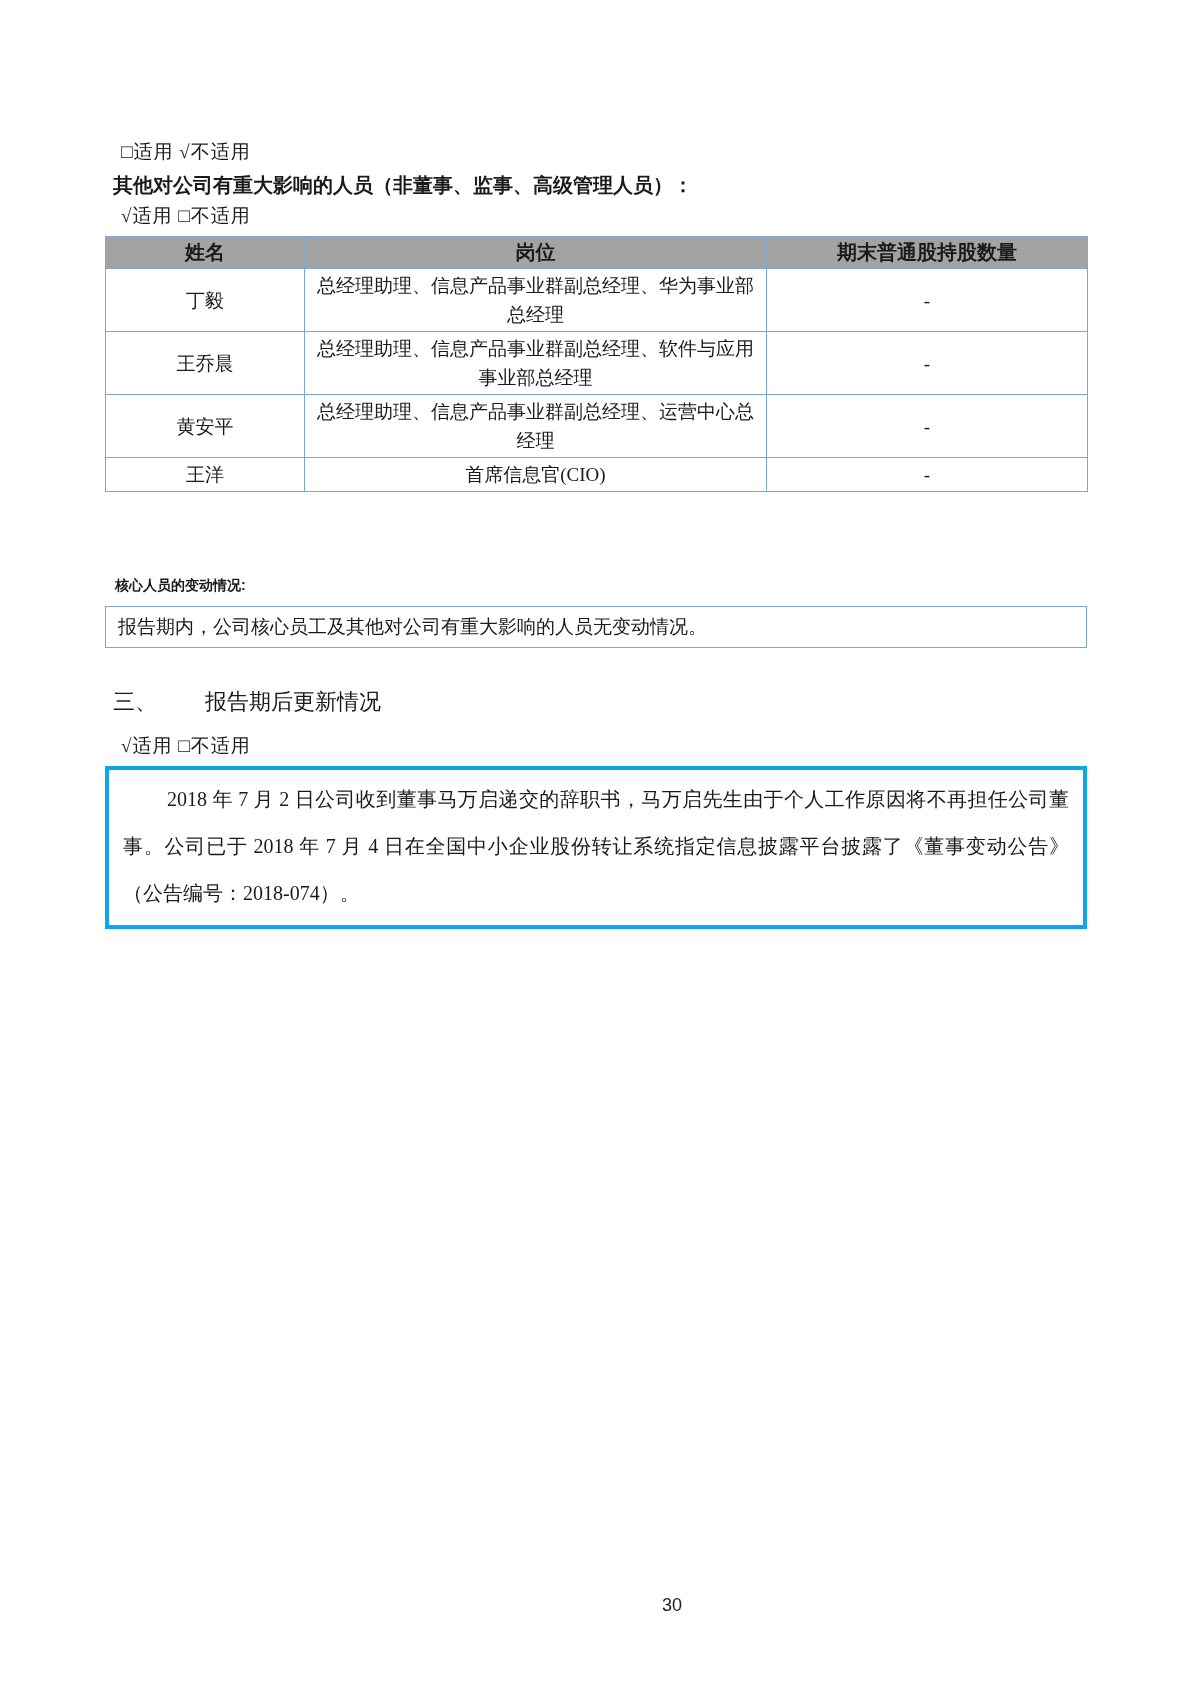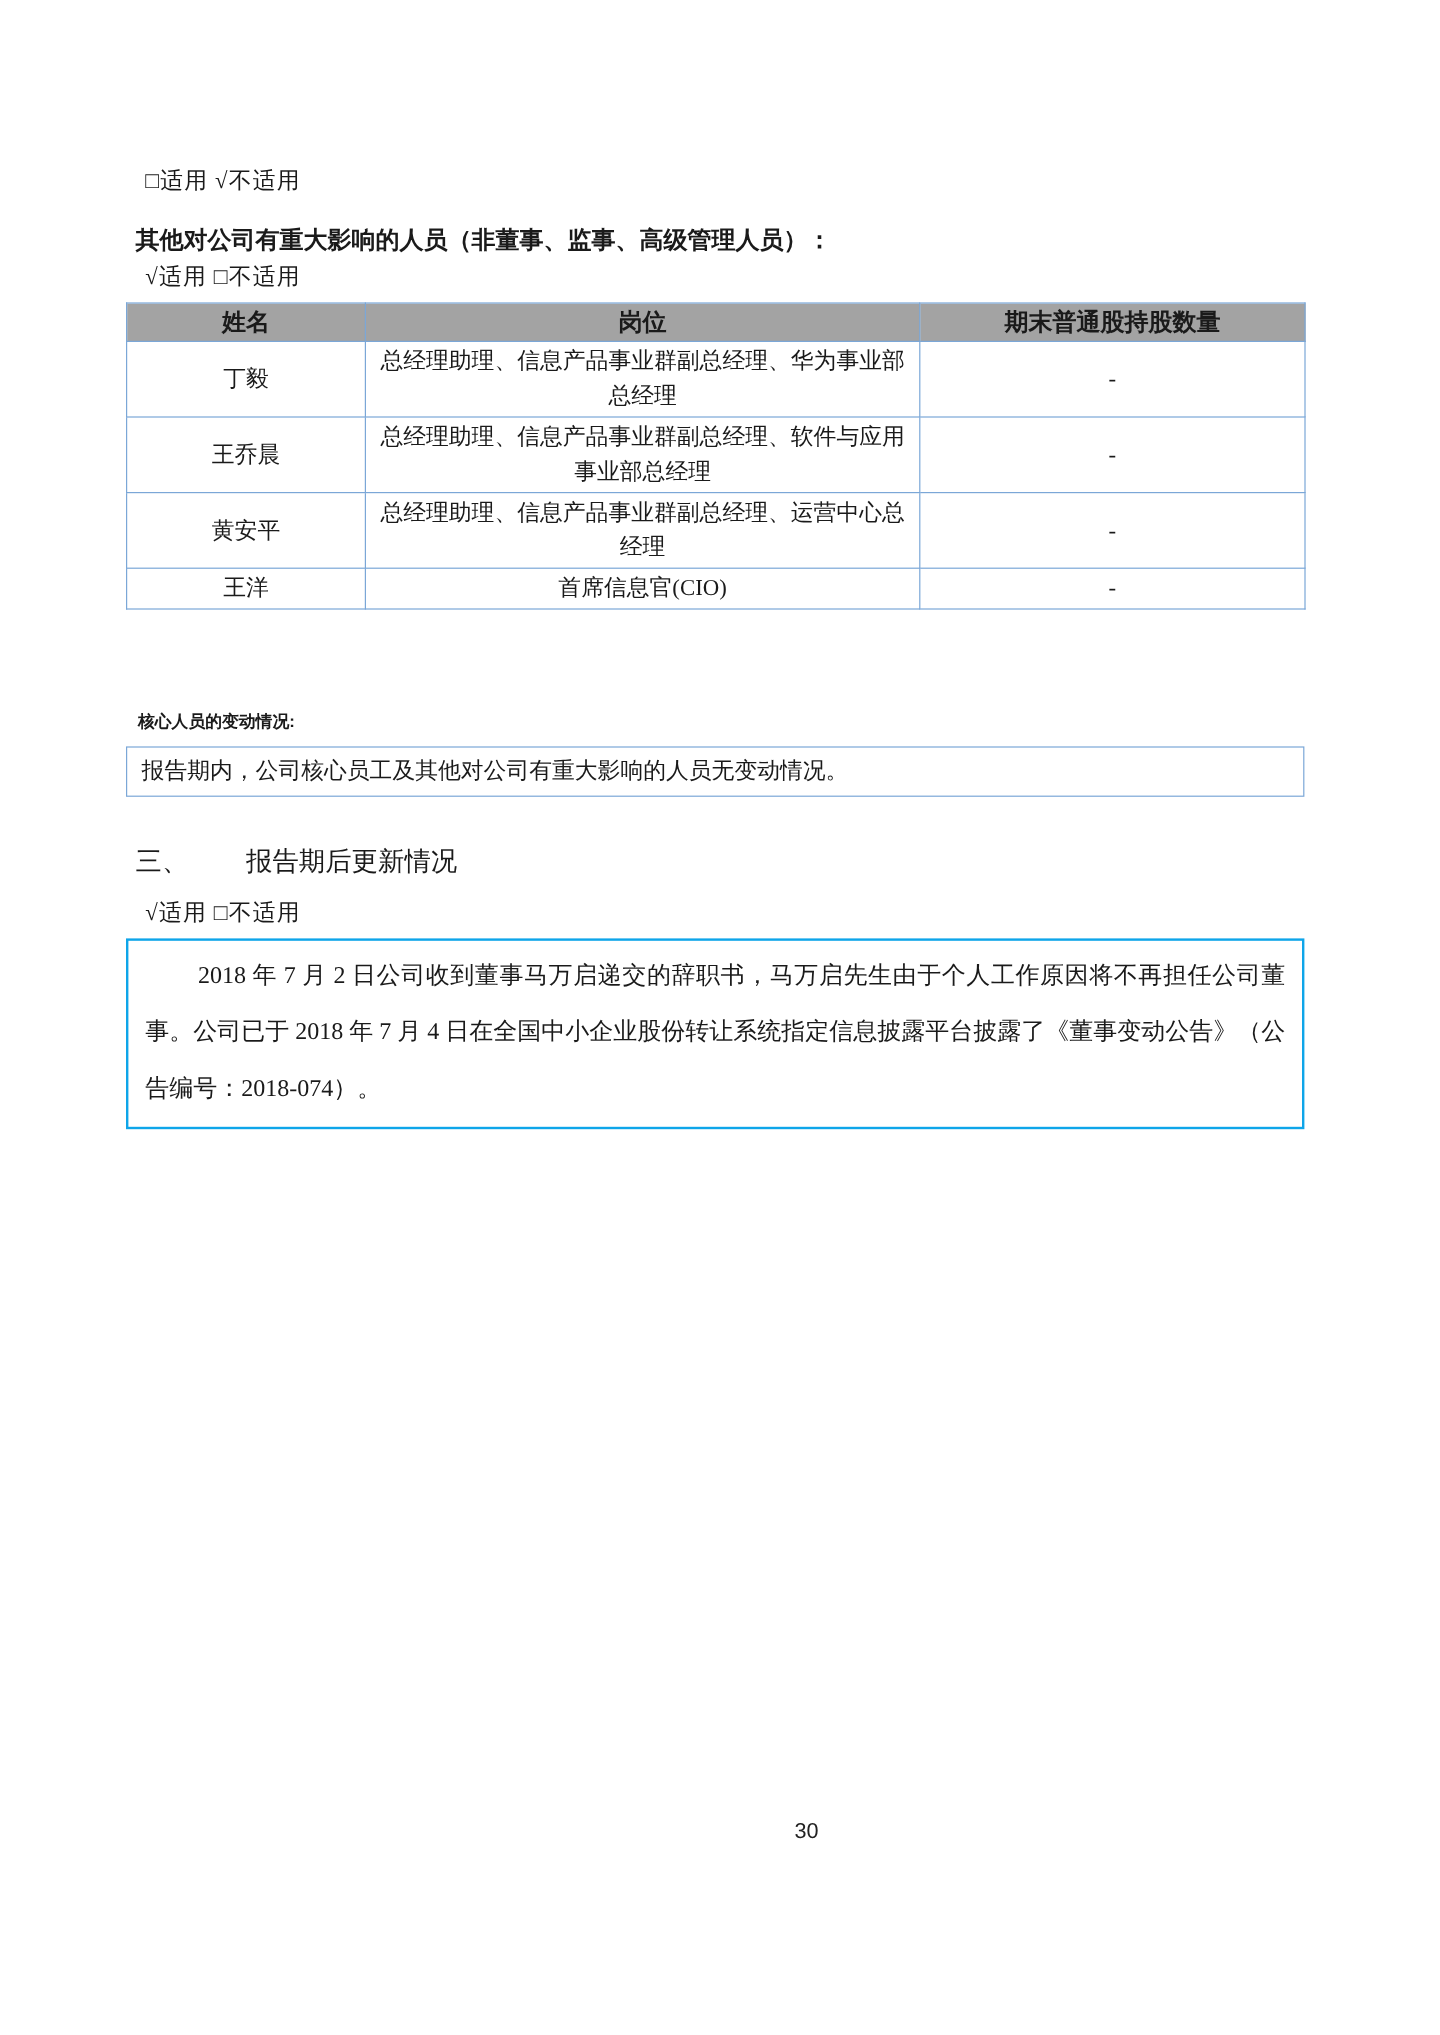--- a/index.html
+++ b/index.html
@@ -16,21 +16,21 @@
     padding: 140px 113px 12px 105px;
   }
   .check-line {
     margin-left: 16px;
     font-size: 19px;
     line-height: 24px;
     letter-spacing: 1px;
   }
   .bold-heading {
     margin-left: 8px;
-    margin-top: 24px;
+    margin-top: 8px;
     font-family: "Liberation Sans", sans-serif;
     font-weight: bold;
     font-size: 20px;
     line-height: 26px;
   }
   .check-line-2 { margin-top: 6px; }
 
   table.personnel {
     margin-top: 8px;
     border-collapse: collapse;
@@ -85,33 +85,33 @@
   }
   .section-heading .section-number {
     display: inline-block;
     width: 92px;
   }
   .section-check {
     margin-top: 18px;
   }
   .paragraph-box {
     margin-top: 8px;
-    border: 2px solid #0ea5e9;
+    border: 4px solid #0ea5e9;
     padding: 6px 14px 8px 14px;
   }
   .paragraph-box p {
     margin: 0;
     font-size: 20px;
     line-height: 47px;
     text-indent: 2.2em;
     text-align: justify;
   }
   .page-number {
     position: absolute;
-    top: 1516px;
+    top: 1595px;
     left: 662px;
     font-family: "Liberation Sans", sans-serif;
     font-size: 18px;
     color: #222222;
   }
 </style>
 </head>
 <body>
 
 <div class="content">

